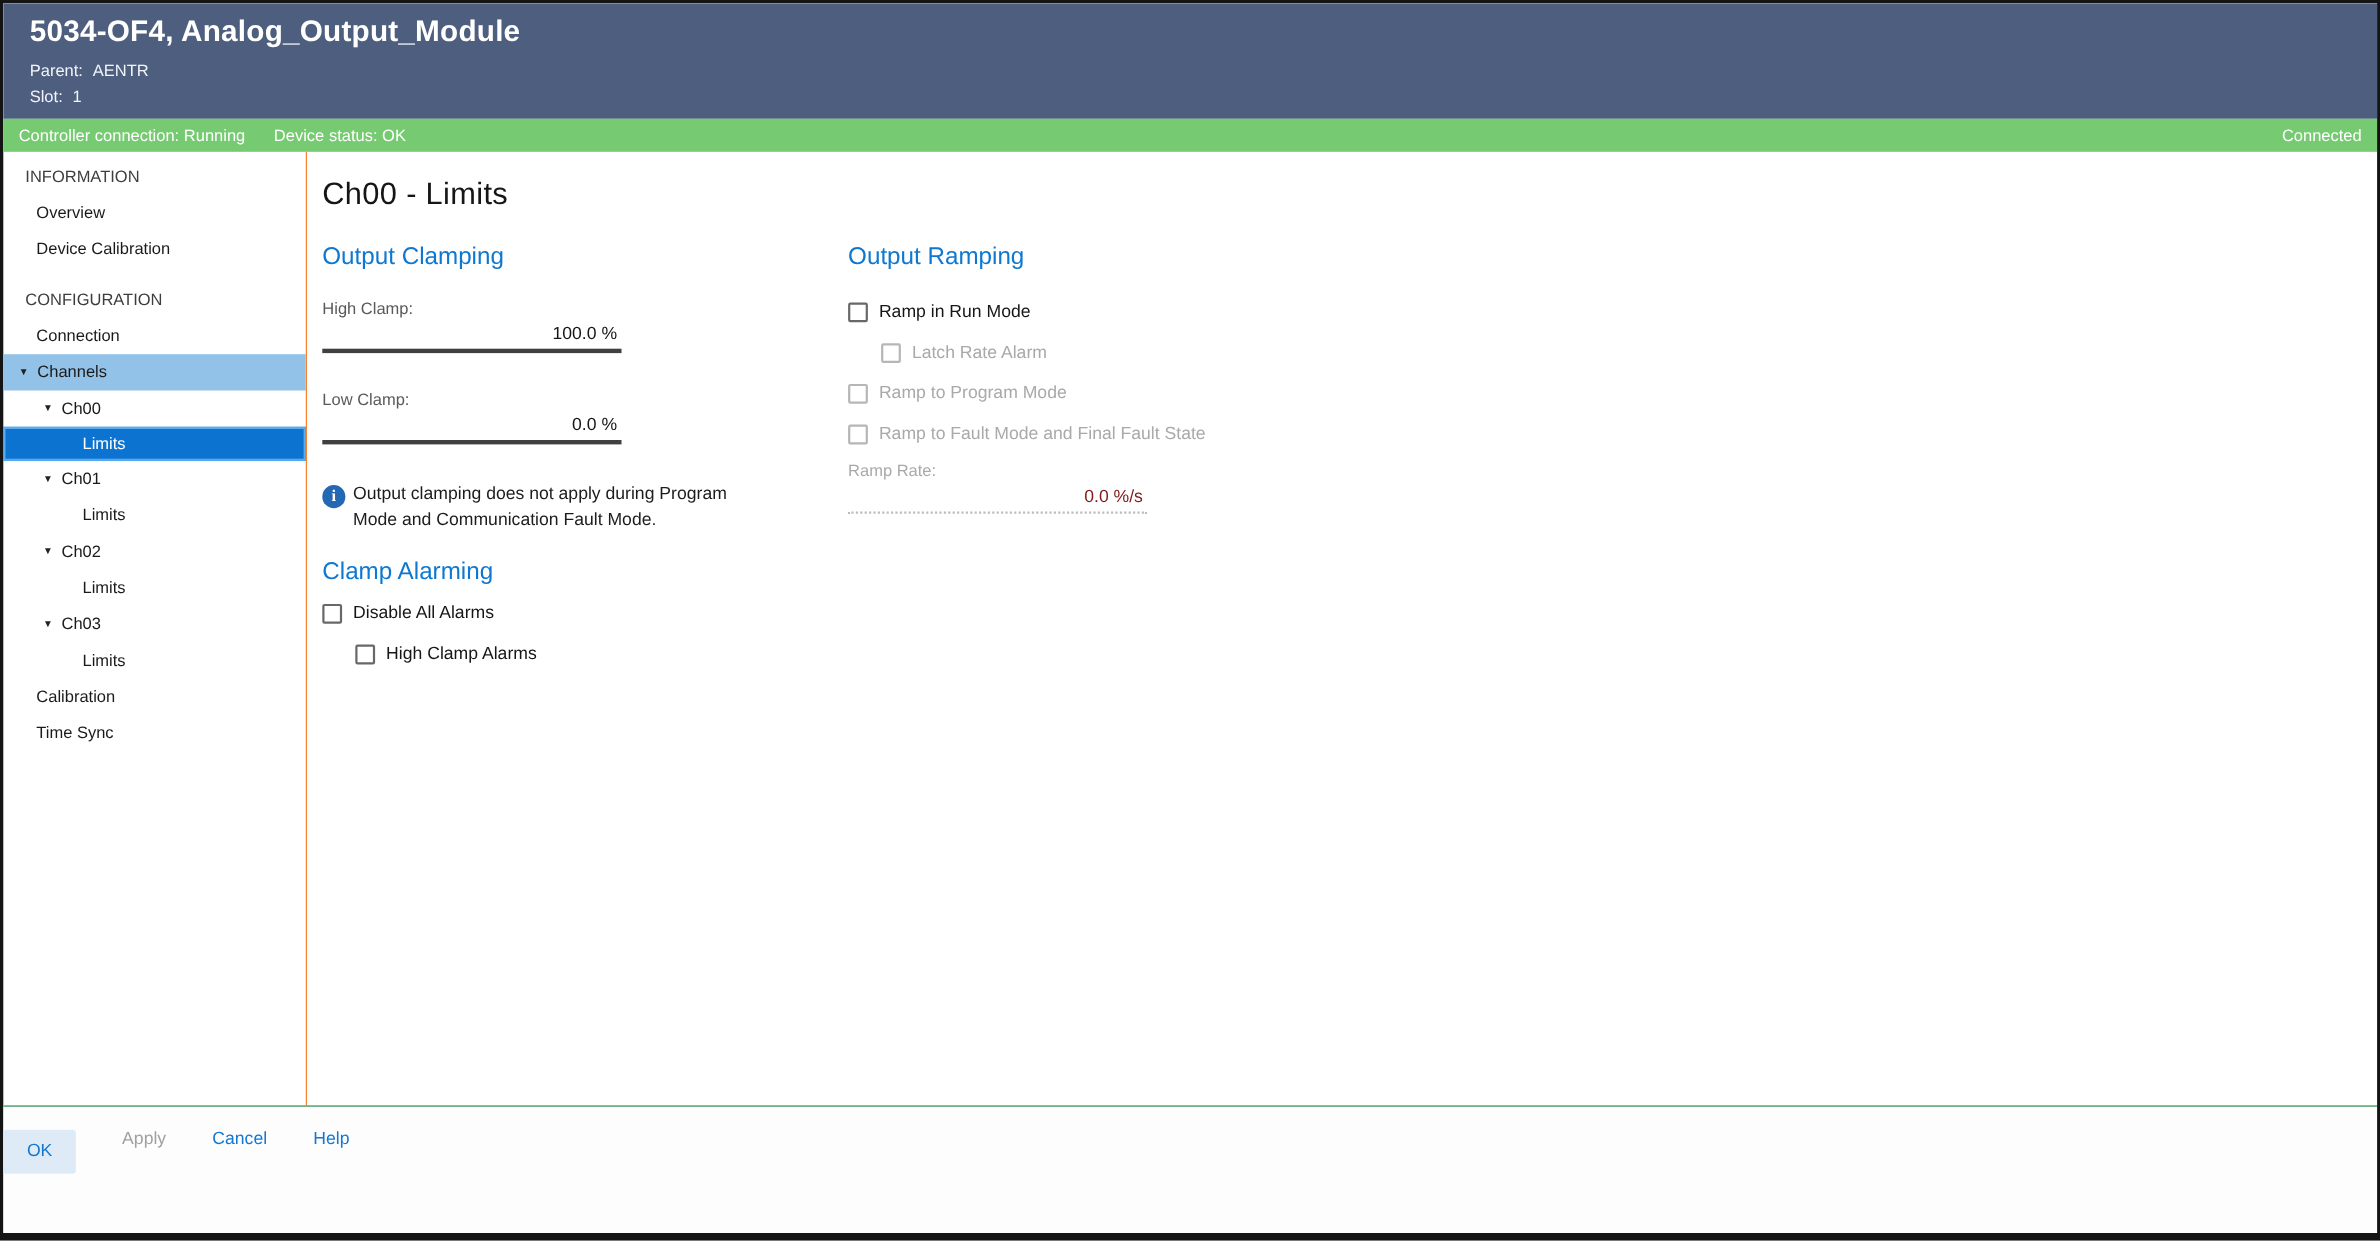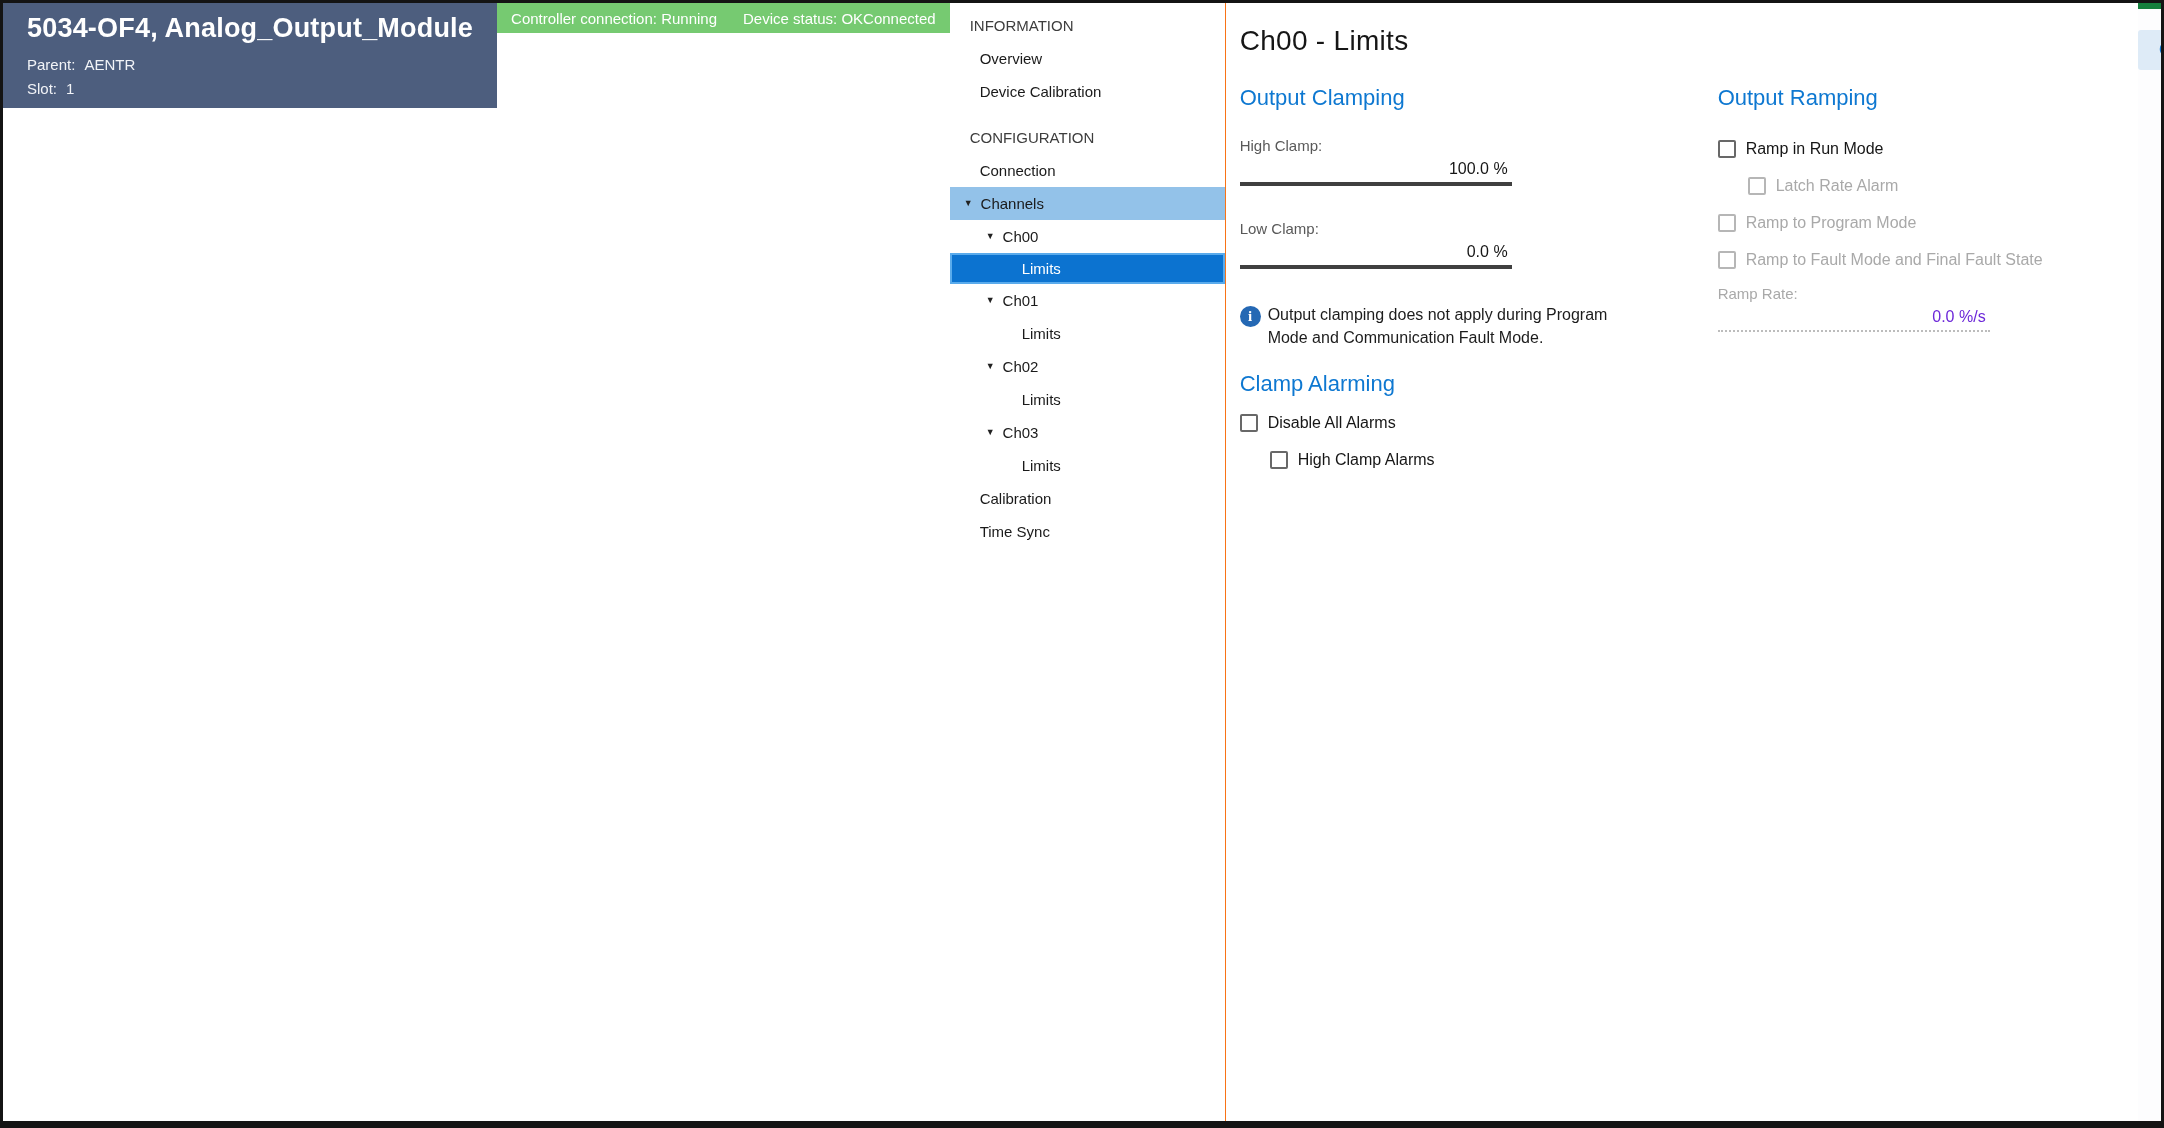--- a/index.html
+++ b/index.html
@@ -2,21 +2,21 @@
 <html><head>
 <meta charset="utf-8">
 <style>
   * { margin:0; padding:0; box-sizing:border-box; }
   html,body { background:#ffffff; }
   body { font-family:"Liberation Sans","DejaVu Sans",sans-serif; }
 
   .window {
     width:2164px; height:1128px;
     border:3px solid #141414; border-bottom-width:7px;
-    display:flex; flex-direction:row;
+    display:flex; flex-direction:column;
     background:#ffffff; overflow:hidden;
   }
 
   
   .titlebar {
     height:105px; background:#4d5e7e; color:#ffffff;
     padding:10px 24px 0 24px; flex:0 0 auto;
   }
   .titlebar h1 { font-size:27px; font-weight:bold; letter-spacing:0.2px; margin-bottom:9px; }
   .meta-line { font-size:15px; line-height:24px; color:#f2f4f8; }
@@ -57,21 +57,21 @@
   .col-right { margin-left:58px; width:420px; flex:0 0 auto; }
   .section-heading { font-size:22px; color:#0e78d1; font-weight:400; margin-bottom:26px; }
 
   .field { width:272px; margin-bottom:34px; }
   .field .field-label { font-size:15px; color:#595959; margin-bottom:4px; }
   .field .field-value {
     font-size:16px; color:#161616; text-align:right;
     padding:2px 4px 4px 4px; border-bottom:4px solid #404040;
   }
   .field.disabled .field-label { color:#a9a9a9; }
-  .field.disabled .field-value { color:#6d28d9; border-bottom:2px dotted #bcbcbc; }
+  .field.disabled .field-value { color:#7f1d1d; border-bottom:2px dotted #bcbcbc; }
   .field.ramp { margin-top:4px; }
 
   .info-row { display:flex; margin:16px 0 20px 0; width:412px; }
   .info-icon {
     width:21px; height:21px; border-radius:50%; background:#2468b4; color:#ffffff;
     font-size:15px; font-weight:bold; font-family:"Liberation Serif",serif;
     display:flex; align-items:center; justify-content:center;
     flex:0 0 auto; margin:3px 7px 0 0;
   }
   .info-text { font-size:16px; color:#1c1c1c; line-height:23px; }
@@ -83,22 +83,22 @@
   .cb {
     width:18px; height:18px; border:2px solid #686868; border-radius:2px;
     background:#ffffff; margin-right:10px; flex:0 0 auto;
   }
   .cb-label { font-size:16px; color:#161616; }
   .cb-row.disabled .cb { border-color:#b6b6b6; }
   .cb-row.disabled .cb-label { color:#a9a9a9; }
 
   
   .footer {
-    flex:0 0 116px; border-top:6px solid #15803d; background:#fdfdfe;
-    display:flex; justify-content:flex-end; align-items:flex-start;
+    flex:0 0 116px; border-top:1px solid #15803d; background:#fdfdfe;
+    display:flex; align-items:flex-start;
     padding:21px 32px 0 0;
   }
   .btn {
     font-family:inherit; font-size:16px; background:transparent; border:none;
     color:#1377d0; cursor:pointer; padding:0; margin-left:42px;
   }
   .btn-ok {
     background:#deebf7; border-radius:3px; width:66px; height:40px;
     text-align:center; margin-left:0;
   }

